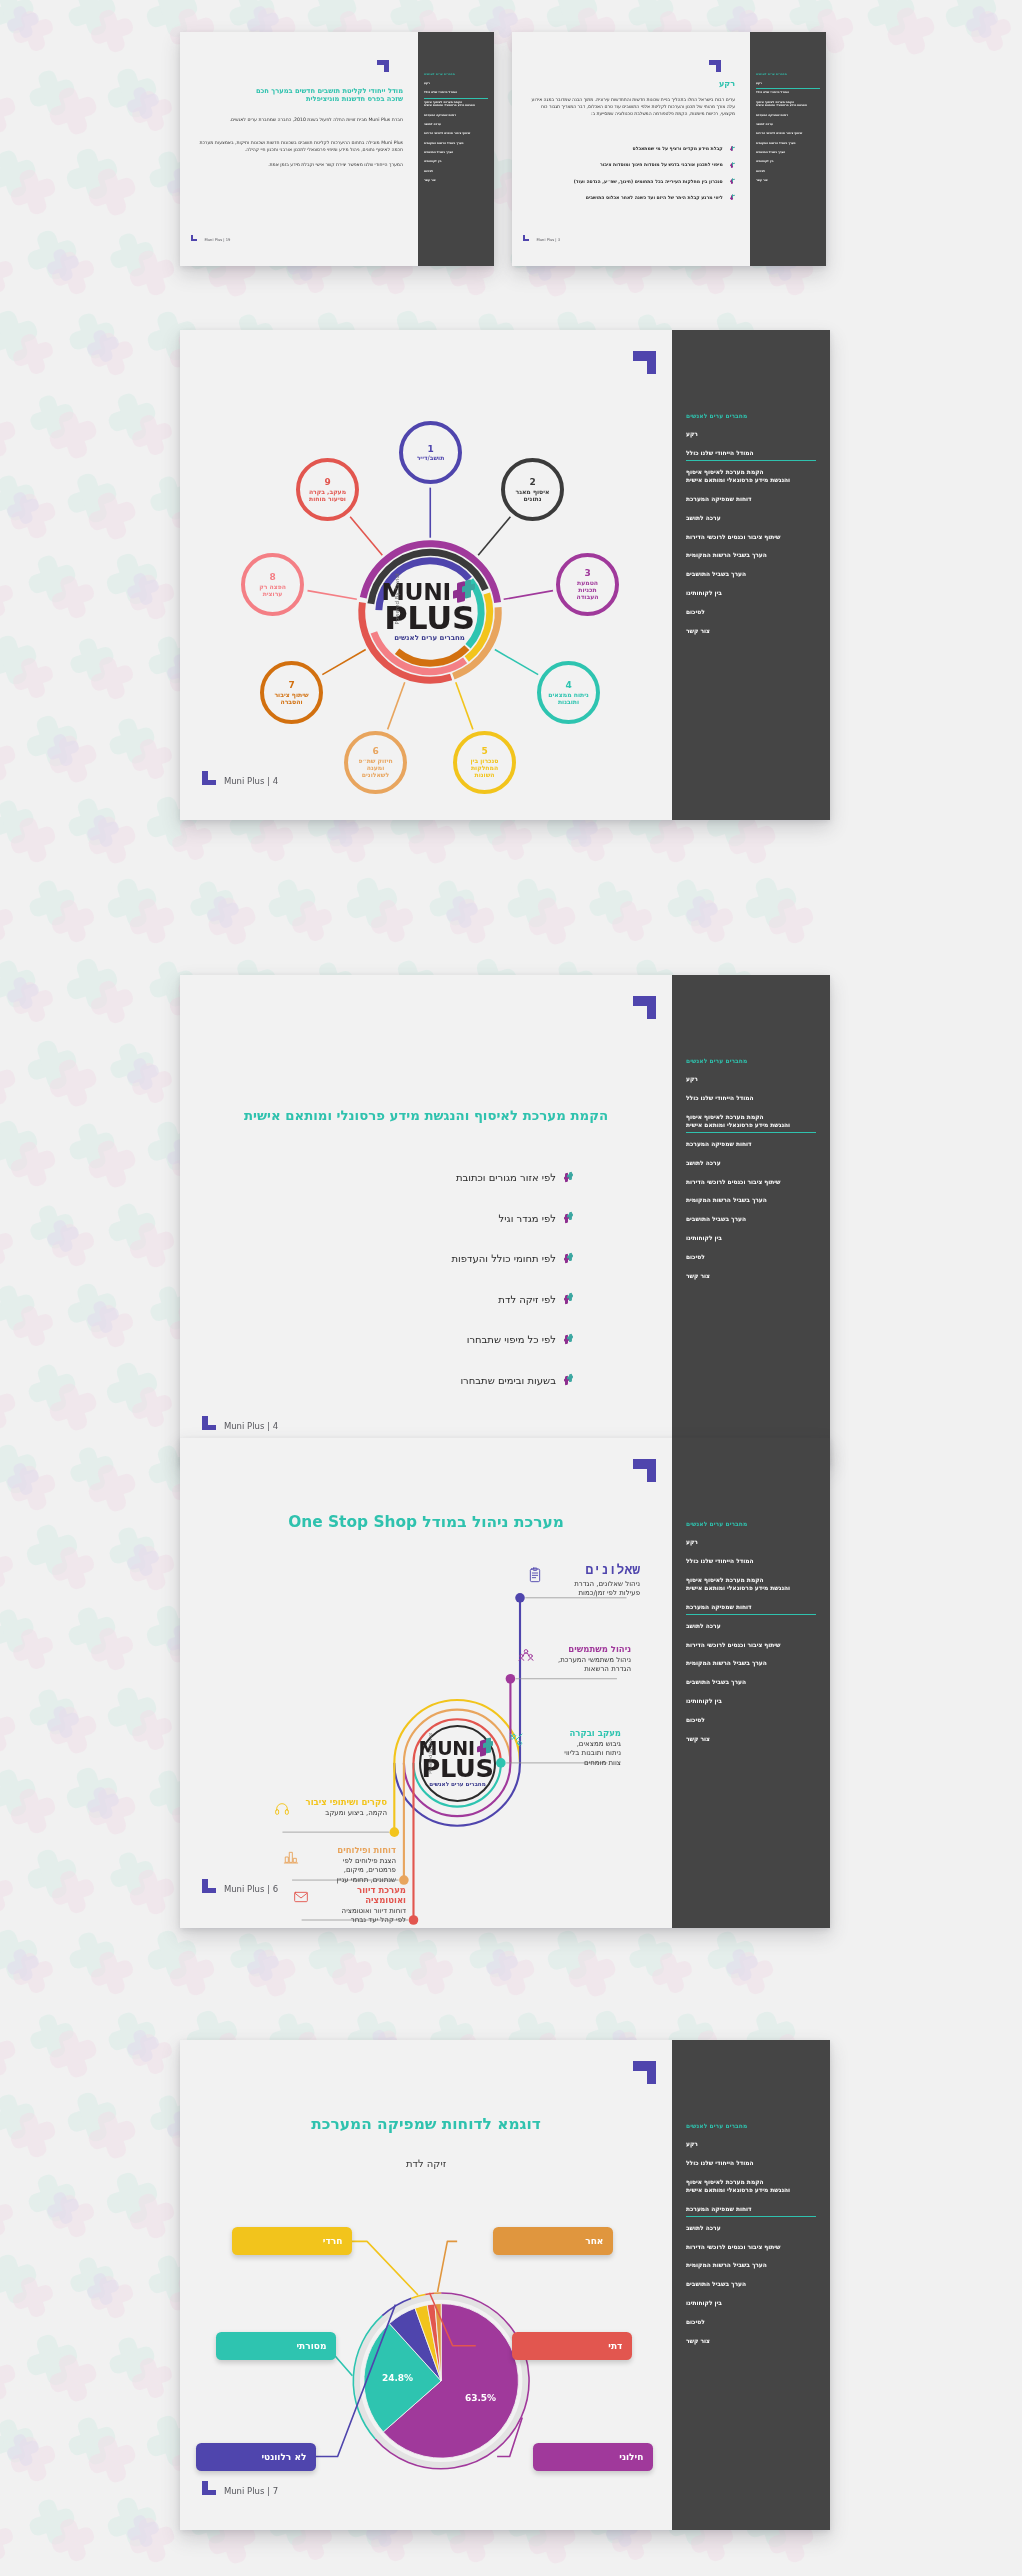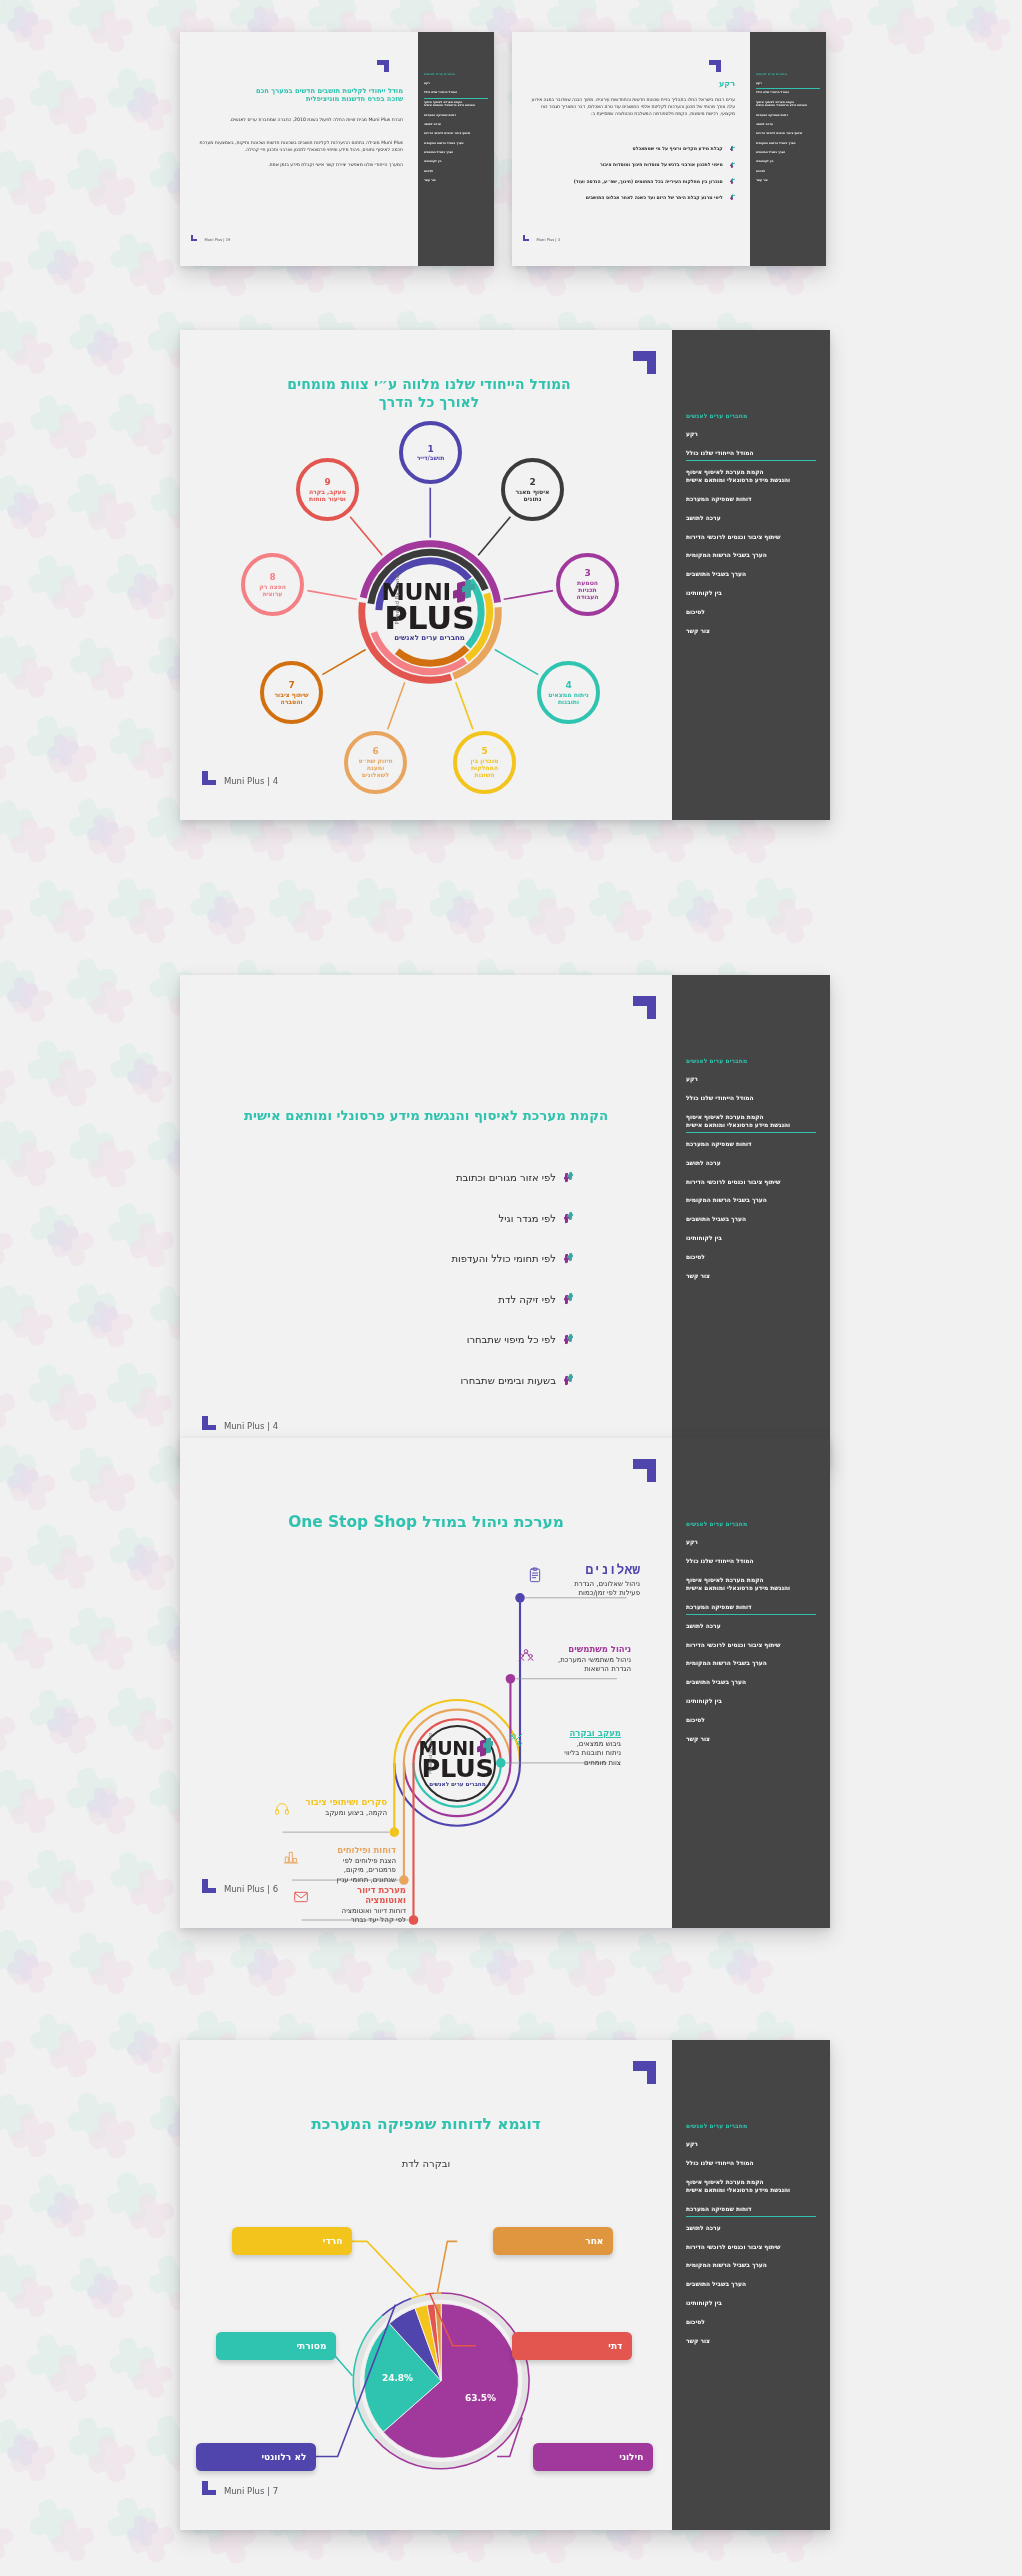--- a/index.html
+++ b/index.html
@@ -3343,21 +3343,20 @@
           <li class="nav-item" style="font-size: 5.9px; margin-bottom: 11.4px;">בין לקוחותינו</li>
           <li class="nav-item" style="font-size: 5.9px; margin-bottom: 11.4px;">לסיכום</li>
           <li class="nav-item" style="font-size: 5.9px; margin-bottom: 11.4px;">צור קשר</li>
         </ul>
       </aside>
       <div class="slide-body">
         <div class="bracket" style="left: 453px; top: 21px; width: 23.4px; height: 23.4px;">
           <i style="left: 0px; top: 0px; width: 23.4px; height: 9.6px;"></i>
           <i style="right: 0px; top: 0px; width: 9.6px; height: 23.4px;"></i>
         </div>
-        <h2 class="title" style="position: absolute; right: 32px; top: 46px; width: 422px; font-size: 14px; text-align: center;">המודל הייחודי שלנו מלווה ע״י צוות מומחים<br>לאורך כל הדרך</h2>
         <div class="hubwrap" style="left: 170px; top: 202px; width: 160px; height: 160px;">
           <svg width="160" height="160" viewBox="0 0 300 300">
             <path d="M 24.797107106072872 123.38730357532681 A 128 128 0 0 1 276.754312798921 132.18584307711163" stroke="#a0399b" stroke-width="13" fill="none" stroke-linecap="butt"></path>
             <path d="M 39.08997630094413 134.41261269247263 A 112 112 0 0 1 253.84459171148018 108.04406153741786" stroke="#3b3b3b" stroke-width="13" fill="none" stroke-linecap="butt"></path>
             <path d="M 54.05848060616681 146.64964831655993 A 96 96 0 0 1 223.5402665394219 88.29238947009223" stroke="#4f45ad" stroke-width="13" fill="none" stroke-linecap="butt"></path>
             <path d="M 225.64903234624532 90.89649836873681 A 96 96 0 0 1 221.34190324582985 214.2365382104504" stroke="#2ec4b0" stroke-width="13" fill="none" stroke-linecap="butt"></path>
             <path d="M 256.5183298250572 115.3900966300059 A 112 112 0 0 1 218.95408523647373 238.25720440395287" stroke="#f2c41c" stroke-width="13" fill="none" stroke-linecap="butt"></path>
             <path d="M 277.6881984332575 141.07117136075198 A 128 128 0 0 1 193.77857834568562 270.2806554605963" stroke="#e8a55e" stroke-width="13" fill="none" stroke-linecap="butt"></path>
             <path d="M 219.05662083251053 216.68720356406374 A 96 96 0 0 1 88.29238947009222 223.5402665394219" stroke="#d2700f" stroke-width="13" fill="none" stroke-linecap="butt"></path>
             <path d="M 215.831948256757 240.60990336999413 A 112 112 0 0 1 44.75442647197826 188.3062560524749" stroke="#f47f85" stroke-width="13" fill="none" stroke-linecap="butt"></path>
@@ -3615,21 +3614,21 @@
               <path d="M8 11.5a4 4 0 0 1 8 0"></path>
               <circle cx="5" cy="12" r="2.4"></circle>
               <path d="M1.4 18.5a3.8 3.8 0 0 1 7.2 0"></path>
               <circle cx="19" cy="12" r="2.4"></circle>
               <path d="M15.4 18.5a3.8 3.8 0 0 1 7.2 0"></path>
             </svg>
           </span>
         </div>
         <div class="oss-item" style="left: 328px; top: 290px; width: 113px; display: flex; gap: 5.3px; flex-direction: row; align-items: flex-start; text-align: right;">
           <div style="flex: 1 1 0%;">
-            <div class="oss-head" style="font-size: 8.5px; color: rgb(46, 196, 176); margin-bottom: 1.6px; text-decoration: underline;">מעקב ובקרה</div>
+            <div class="oss-head" style="font-size: 8.5px; color: rgb(46, 196, 176); margin-bottom: 1.6px;">מעקב ובקרה</div>
             <div class="oss-sub" style="font-size: 7px;">גיבוש ממצאים,<br>ניתוח ותובנות בליווי<br>צוות מומחים</div>
           </div>
           <span style="display: inline-block; width: 16px; height: 16px; color: rgb(46, 196, 176); margin-top: 4.3px;">
             <svg viewBox="0 0 24 24" width="16" height="16" fill="none" stroke="currentColor" stroke-width="1.4" stroke-linecap="round" stroke-linejoin="round">
               <path d="M3 3l7 7"></path>
               <path d="M8.5 3.2 3.2 8.5 6 11.3l5.3-5.3z"></path>
               <path d="M21 3l-9 9"></path>
               <path d="M14 17l4 4"></path>
               <path d="M17.5 13.5 21 17l-2.5 2.5L15 16z"></path>
             </svg>
@@ -3699,21 +3698,21 @@
           <li class="nav-item" style="font-size: 5.9px; margin-bottom: 11.4px;">לסיכום</li>
           <li class="nav-item" style="font-size: 5.9px; margin-bottom: 11.4px;">צור קשר</li>
         </ul>
       </aside>
       <div class="slide-body">
         <div class="bracket" style="left: 453px; top: 21px; width: 23.4px; height: 23.4px;">
           <i style="left: 0px; top: 0px; width: 23.4px; height: 9.6px;"></i>
           <i style="right: 0px; top: 0px; width: 9.6px; height: 23.4px;"></i>
         </div>
         <h2 class="title" style="position: absolute; right: 30px; top: 75px; width: 432px; font-size: 15.4px; text-align: center;">דוגמא לדוחות שמפיקה המערכת</h2>
-        <div class="subtitle" style="position: absolute; right: 30px; top: 118px; width: 432px; font-size: 10px;">ובקרה לדת</div>
+        <div class="subtitle" style="position: absolute; right: 30px; top: 118px; width: 432px; font-size: 10px;">זיקה לדת</div>
         <svg width="492" height="490" style="position:absolute;left:0;top:0;" viewBox="0 0 923 920">
           <circle cx="490" cy="640" r="158" fill="none" stroke="#e3e3e3" stroke-width="11"></circle>
           <path d="M 490 640 L 490 495 A 145 145 0 1 1 381.23389490358335 735.8902204719295 Z" fill="#a0399b" stroke="#f2f2f2" stroke-width="1.6"></path>
           <path d="M 490 640 L 381.23389490358335 735.8902204719295 A 145 145 0 0 1 392.7505914021756 532.4474429528829 Z" fill="#2ec4b0" stroke="#f2f2f2" stroke-width="1.6"></path>
           <path d="M 490 640 L 392.7505914021756 532.4474429528829 A 145 145 0 0 1 440.8830015644326 503.57228850163733 Z" fill="#4f45ad" stroke="#f2f2f2" stroke-width="1.6"></path>
           <path d="M 490 640 L 440.8830015644326 503.57228850163733 A 145 145 0 0 1 463.72516427406515 497.40044527567716 Z" fill="#f2c41c" stroke="#f2f2f2" stroke-width="1.6"></path>
           <path d="M 490 640 L 463.72516427406515 497.40044527567716 A 145 145 0 0 1 478.1693613226171 495.48344043506563 Z" fill="#e2564f" stroke="#f2f2f2" stroke-width="1.6"></path>
           <path d="M 490 640 L 478.1693613226171 495.48344043506563 A 145 145 0 0 1 490 495 Z" fill="#e0963e" stroke="#f2f2f2" stroke-width="1.6"></path>
           <path d="M 490 475 A 165 165 0 1 1 366.23167351097413 749.1164577784025" stroke="#a0399b" stroke-width="3" fill="none"></path>
           <path d="M 366.23167351097413 749.1164577784025 A 165 165 0 0 1 379.33687987144117 517.612607498108" stroke="#2ec4b0" stroke-width="3" fill="none"></path>

